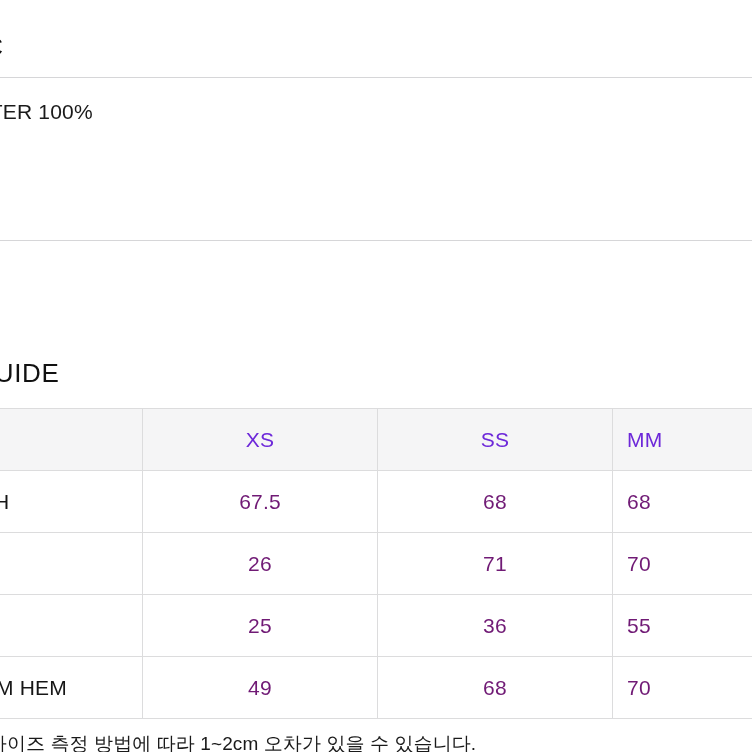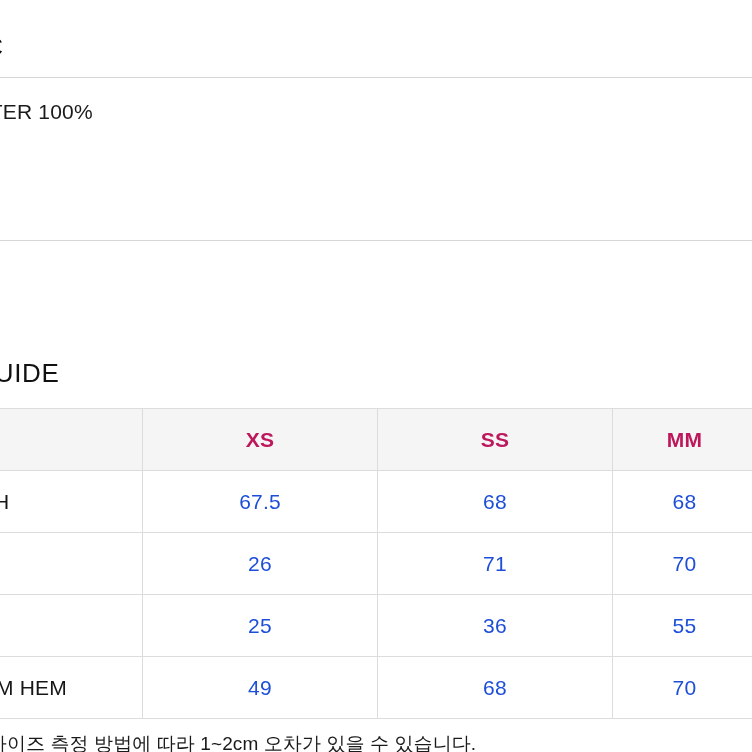--- a/index.html
+++ b/index.html
@@ -91,39 +91,39 @@
     font-size: 21px;
     font-weight: 400;
     letter-spacing: 0.2px;
     text-align: center;
     vertical-align: middle;
     white-space: nowrap;
     box-sizing: border-box;
   }
   table.size-table thead th {
     background: #f5f5f6;
-    color: #be185d;
-    font-weight: 700;
+    color: #6d28d9;
+    font-weight: 400;
   }
   table.size-table tbody th {
     background: #ffffff;
     color: #161616;
     font-weight: 400;
   }
   table.size-table tbody td {
     background: #ffffff;
-    color: #1d4ed8;
+    color: #701a75;
   }
   table.size-table thead th.col-label,
   table.size-table tbody th.col-label {
     text-align: left;
     padding-left: 16px;
   }
   table.size-table .col-last {
-    text-align: center;
+    text-align: left;
     padding-right: 10px;
   }
 
   .size-note {
     position: absolute;
     left: 0;
     top: 731px;
     font-size: 19px;
     letter-spacing: 0.1px;
     color: #1a1a1a;

